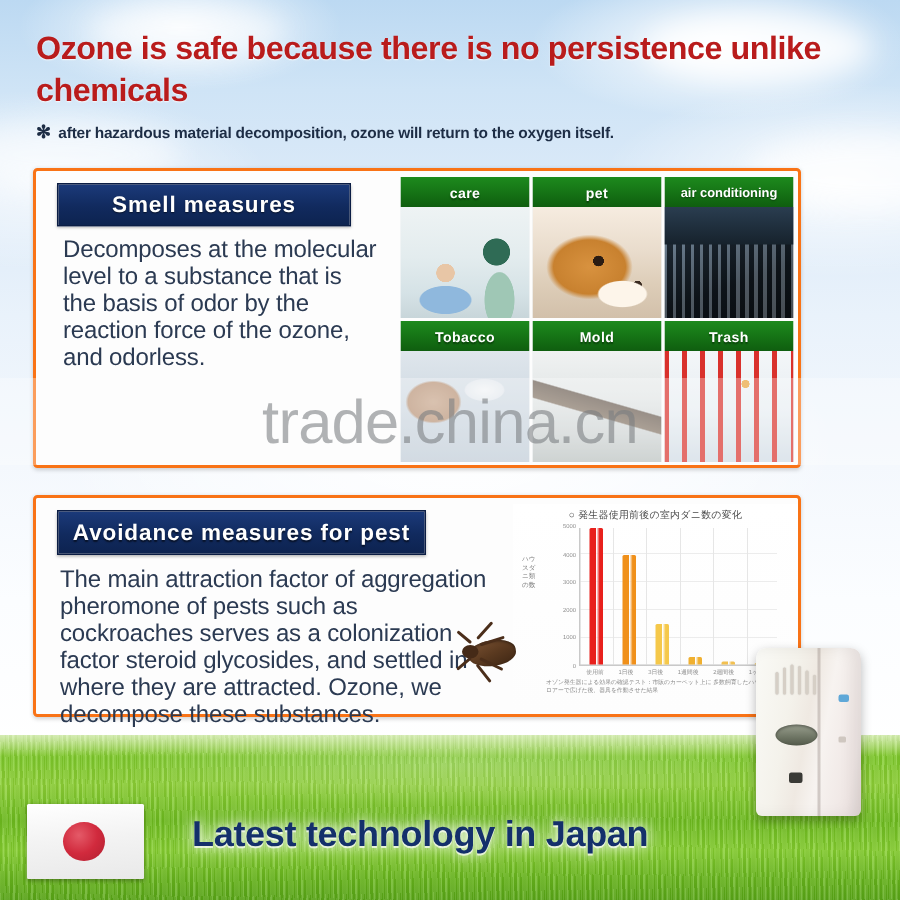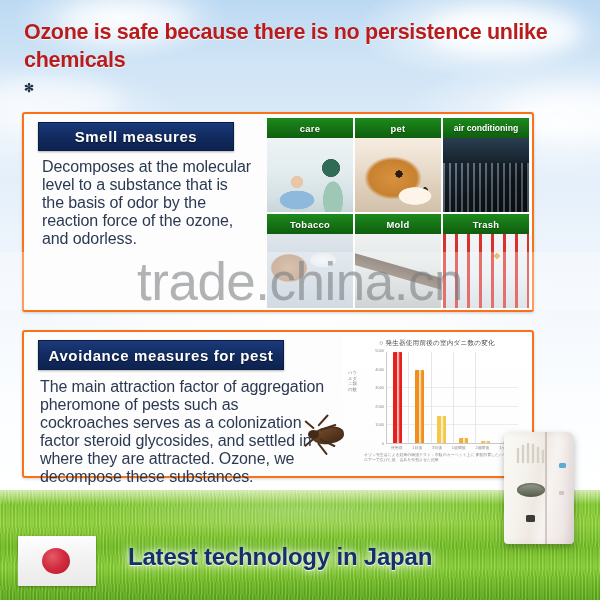--- a/index.html
+++ b/index.html
@@ -280,21 +280,21 @@
   }
   .device-mark {
     position: absolute; left: 55px; top: 59px; width: 5px; height: 4px;
     background: #cfc7c0; border-radius: 1px;
   }
 
   
   .watermark {
     position: absolute; left: 0; top: 252px; width: 600px; height: 58px;
     display: flex; align-items: center; justify-content: center;
-    font-size: 53px; color: rgba(120,124,128,0.58);
+    font-size: 41px; color: rgba(120,124,128,0.58);
     font-family: "Liberation Sans", sans-serif;
     letter-spacing: -0.5px;
     z-index: 40;
     pointer-events: none;
   }
   .wm-band {
     position:absolute; left:0; top:252px; width:600px; height:58px;
     background: rgba(255,255,255,0.30); z-index: 39; pointer-events:none;
   }
 
@@ -335,20 +335,21 @@
   </div>
 
   <div class="grass">
     <div class="grass-blur"></div>
   </div>
 
   <div class="header">
     <div class="title">Ozone is safe because there is no persistence unlike chemicals</div>
     <div class="subtitle-row">
       <span class="star">✻</span>
+      <span>after hazardous material decomposition, ozone will return to the oxygen itself.</span>
     </div>
   </div>
 
   <div class="panel" id="panel-smell">
 
     <div class="blue-head" id="smell-head">
       <span>Smell  measures</span>
     </div>
 
     <div class="body-text" id="smell-text">Decomposes at the molecular level to a substance that is the basis of odor by the reaction force of the ozone, and odorless.</div>

